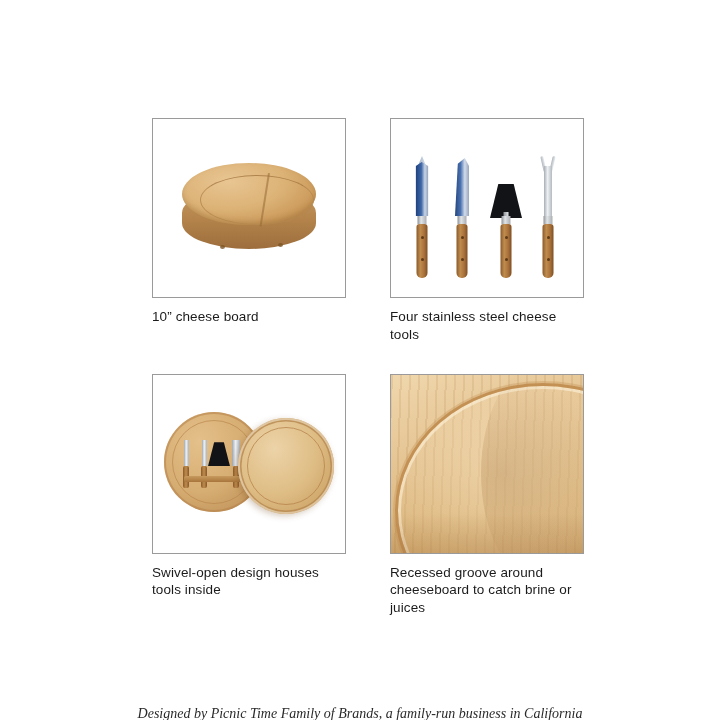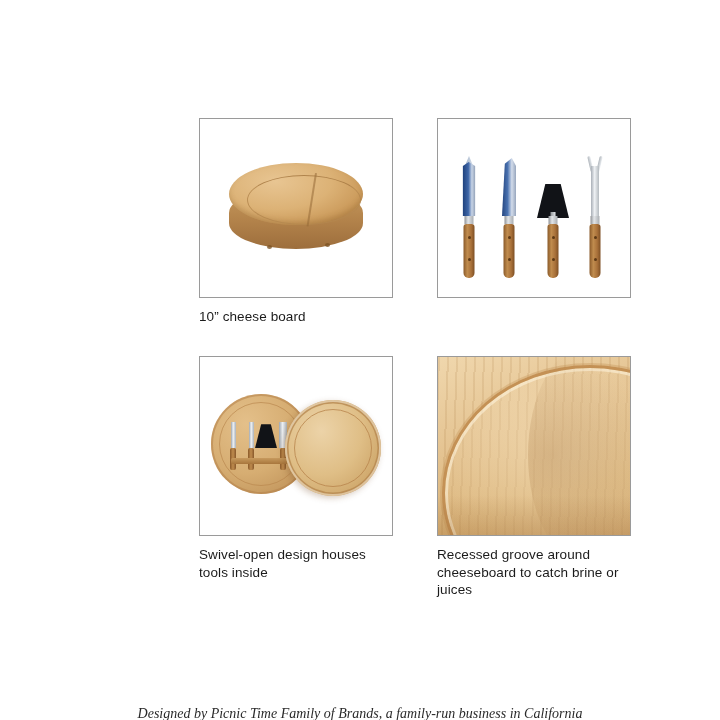--- a/index.html
+++ b/index.html
@@ -24,21 +24,20 @@
   .grid {
     position: absolute;
     left: 152px;
     top: 118px;
     width: 432px;
   }
 
   .row {
     display: flex;
     gap: 44px;
-    margin-left: 47px;
   }
 
   .cell {
     width: 194px;
   }
 
   .photo {
     width: 192px;
     height: 178px;
     border: 1px solid #9a9a9a;
@@ -453,20 +452,21 @@
             <div class="tool tool-4">
               <div class="fork-l"></div>
               <div class="fork-r"></div>
               <div class="blade"></div>
               <div class="ferrule"></div>
               <div class="handle"></div>
             </div>
 
           </div>
         </div>
+        <div class="caption">Four stainless steel cheese tools</div>
       </div>
 
     </div>
 
     <div class="row row-2">
 
       <div class="cell">
         <div class="photo">
           <div class="swivel">
             <div class="sw-back">

